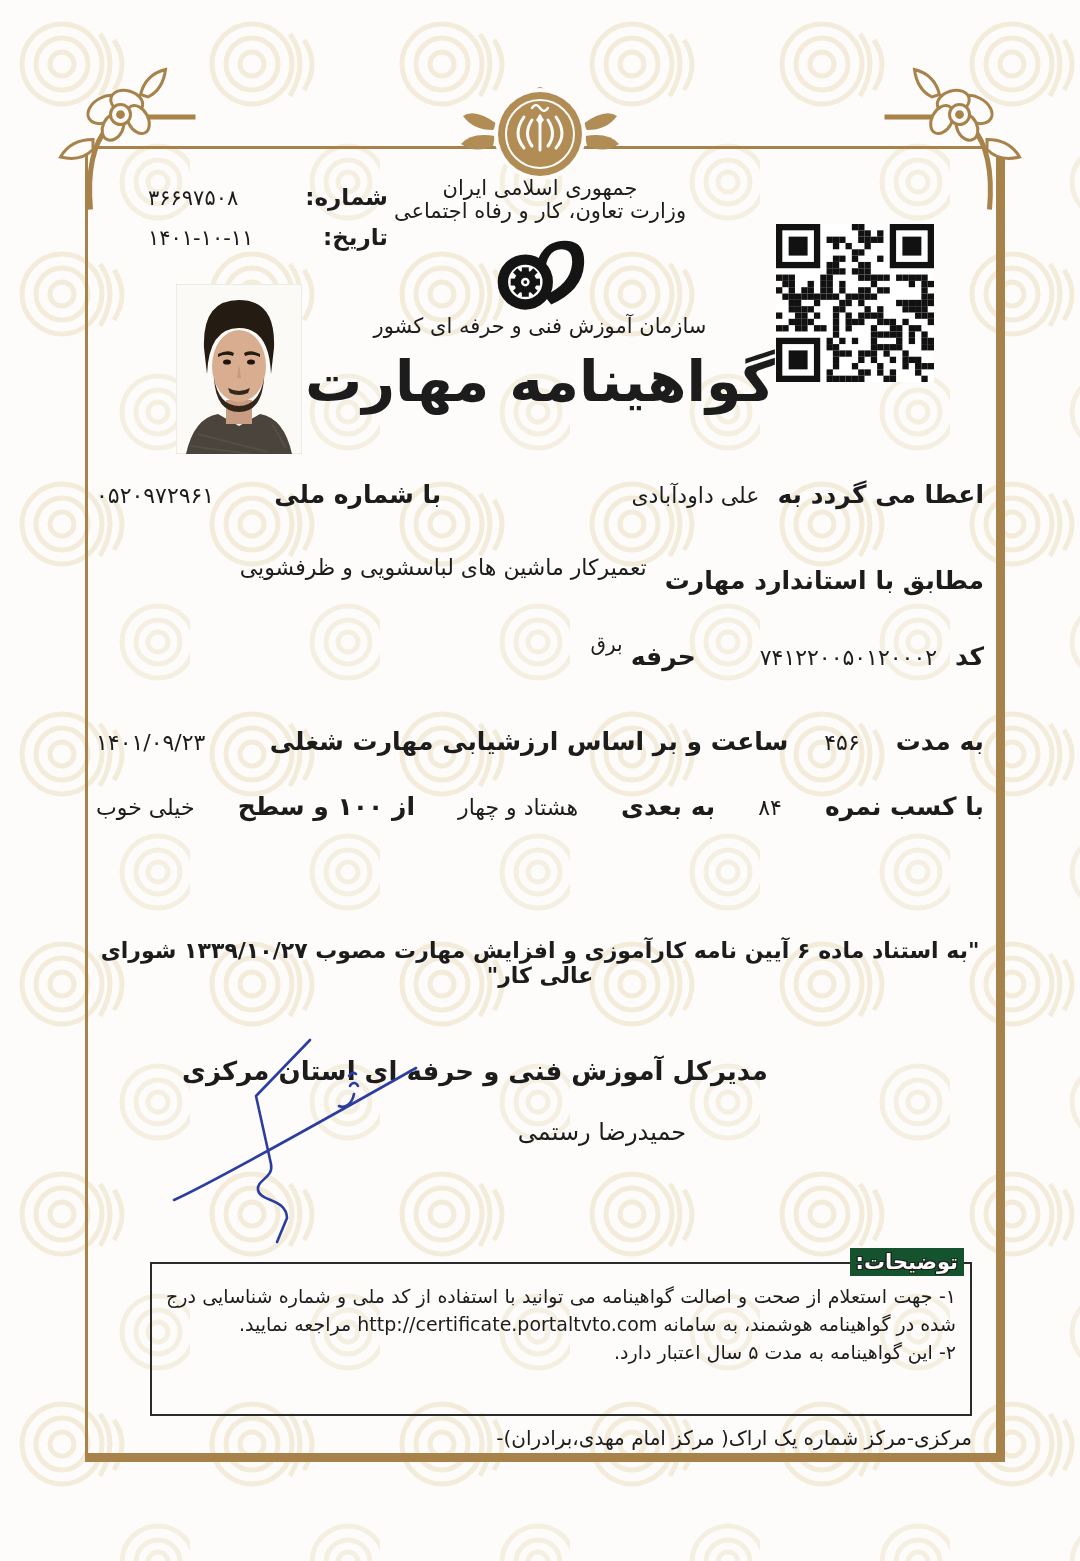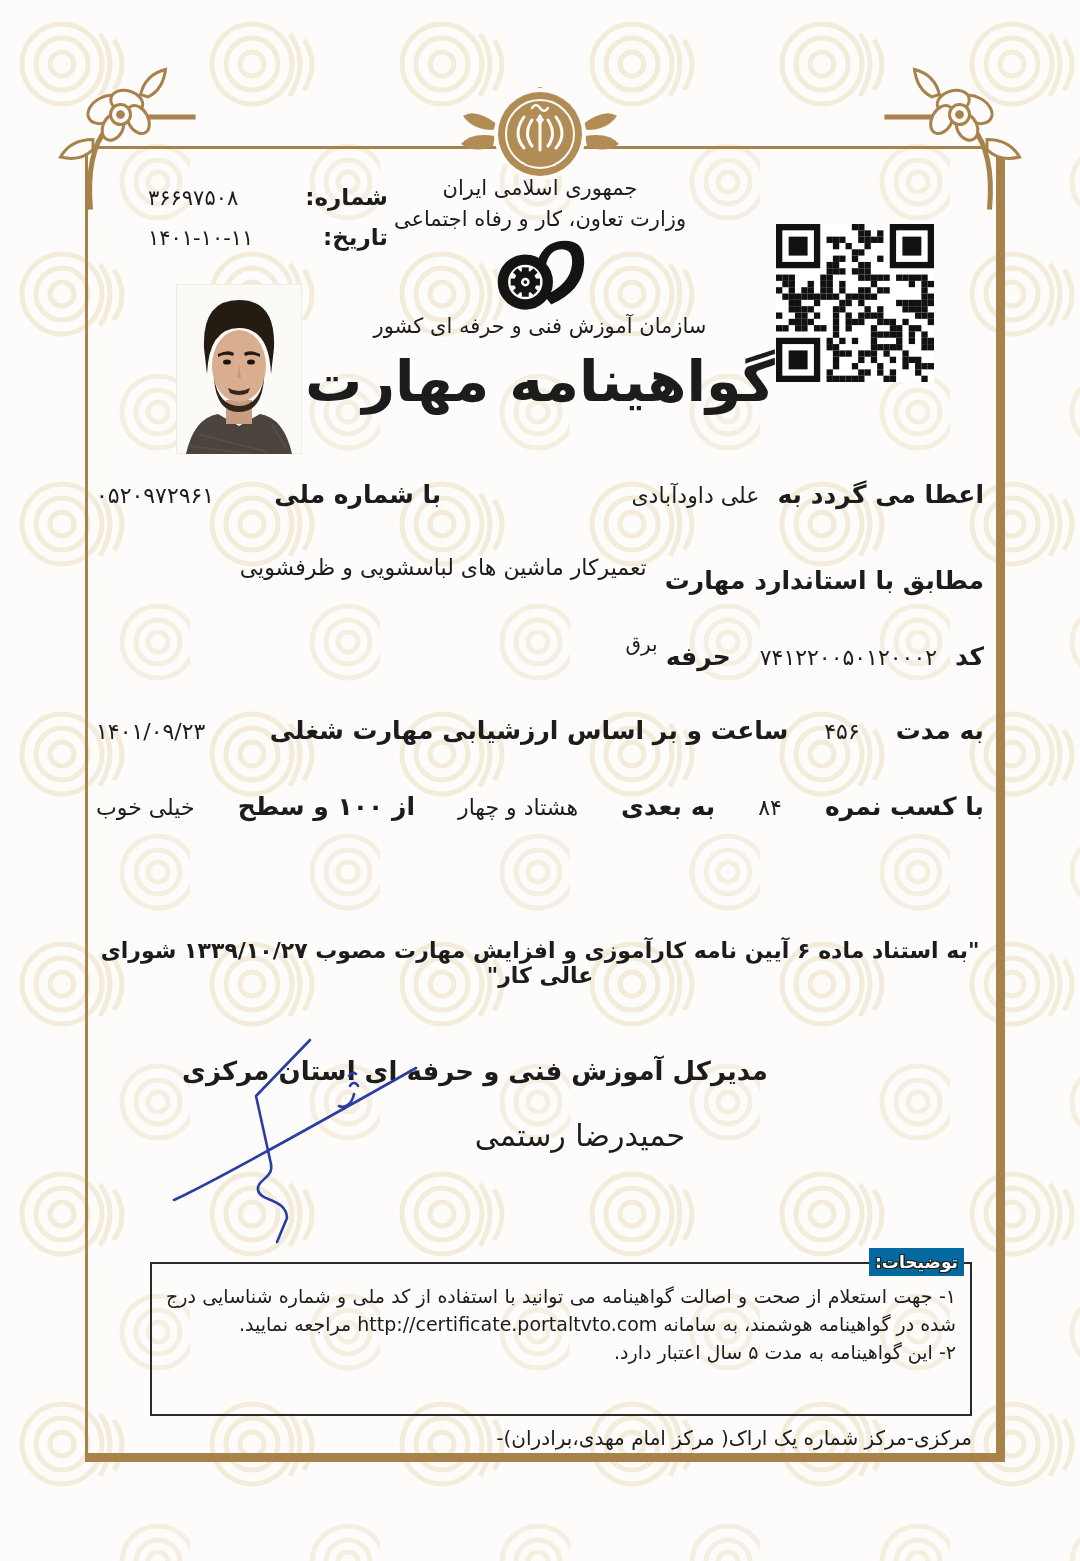--- a/index.html
+++ b/index.html
@@ -22,59 +22,59 @@
     width:190px; height:96px; z-index:2; }
   .content { position:absolute; inset:0; z-index:2; direction:rtl; }
 
   .meta { position:absolute; left:148px; top:184px; width:240px; }
   .meta-row { display:flex; direction:rtl; justify-content:space-between; align-items:baseline; margin-bottom:14px; }
   .meta-label { font-weight:bold; font-size:23px; }
   .meta-value { font-size:21px; letter-spacing:3px; }
 
   .hdr { position:absolute; left:0; right:0; text-align:center; }
   .hdr-country { top:176px; font-size:21px; }
-  .hdr-ministry { top:207px; font-size:21px; }
+  .hdr-ministry { top:199px; font-size:21px; }
   .hdr-org { top:314px; font-size:21px; }
   .tvto-logo { position:absolute; left:50%; transform:translateX(-50%); top:232px; width:96px; height:82px; }
 
   .qr { position:absolute; left:776px; top:224px; width:158px; height:158px; background:#fff; }
   .photo { position:absolute; left:176px; top:284px; width:126px; height:170px; }
 
   .title { position:absolute; left:0; right:0; top:348px; text-align:center;
     font-size:57px; font-weight:bold; }
 
   .row { position:absolute; right:96px; left:96px; display:flex; direction:rtl;
     align-items:baseline; }
   .lb { font-weight:bold; font-size:25px; white-space:nowrap; }
   .vl { font-size:22px; white-space:nowrap;text-align:right; }
   .raised { position:relative; top:-14px; }
   .row-grant  { top:480px; }
   .row-std    { top:566px; }
   .row-code   { top:642px; }
   .row-dur    { top:716px; }
   .row-score  { top:792px; justify-content:space-between; }
-  .g18 { margin-right:18px; } .g36 { margin-right:36px; } .g60 { margin-right:29px; }
+  .g18 { margin-right:18px; } .g36 { margin-right:36px;margin-top:11px; } .g60 { margin-right:64px; }
   .push-left { margin-right:auto; }
   .num { letter-spacing:2px; }
 
   .legal { position:absolute; left:96px; right:96px; top:938px; text-align:center;
     font-weight:bold; font-size:22px; direction:rtl; }
 
   .sig-title { position:absolute; left:145px; top:1056px; width:660px; text-align:center;
     font-weight:bold; font-size:26px; direction:rtl; }
-  .sig-name { position:absolute; left:430px; top:1118px; width:300px; text-align:center;
-    font-size:30px; direction:rtl; }
+  .sig-name { position:absolute; left:452px; top:1118px; width:300px; text-align:center;
+    font-size:24px; direction:rtl; }
   .sig-ink { position:absolute; left:158px; top:1032px; width:300px; height:215px; z-index:3; }
 
   .notes { position:absolute; left:150px; top:1262px; width:822px; min-height:154px;
     border:2px solid #2b2b2b; padding:18px 14px 8px; direction:rtl;
     font-size:19px; line-height:28px; text-align:justify; background:transparent; }
   .notes p { margin:0; }
-  .notes-hd { position:absolute; top:-16px; right:6px; font-weight:bold; font-size:17px;
-    background:#0369a1; padding:0 6px; color:#fdfcfa;
+  .notes-hd { position:absolute; top:-16px; right:6px; font-weight:bold; font-size:21px;
+    background:#14532d; padding:0 6px; color:#fdfcfa;
     text-shadow:-1.2px -1.2px 0 #1f1f1f, 1.2px -1.2px 0 #1f1f1f, -1.2px 1.2px 0 #1f1f1f, 1.2px 1.2px 0 #1f1f1f; }
   .center-line { position:absolute; left:150px; top:1426px; width:822px; direction:rtl;
     font-size:20px; }
   .ltr { direction:ltr; unicode-bidi:isolate; }
 </style>
 </head>
 <body>
 
 <div class="page">
 

